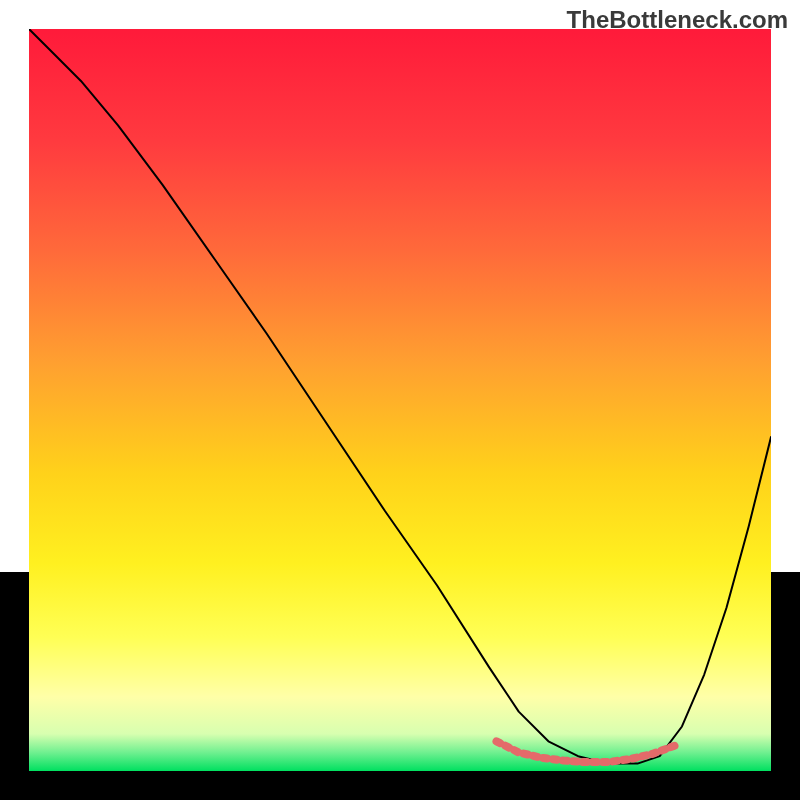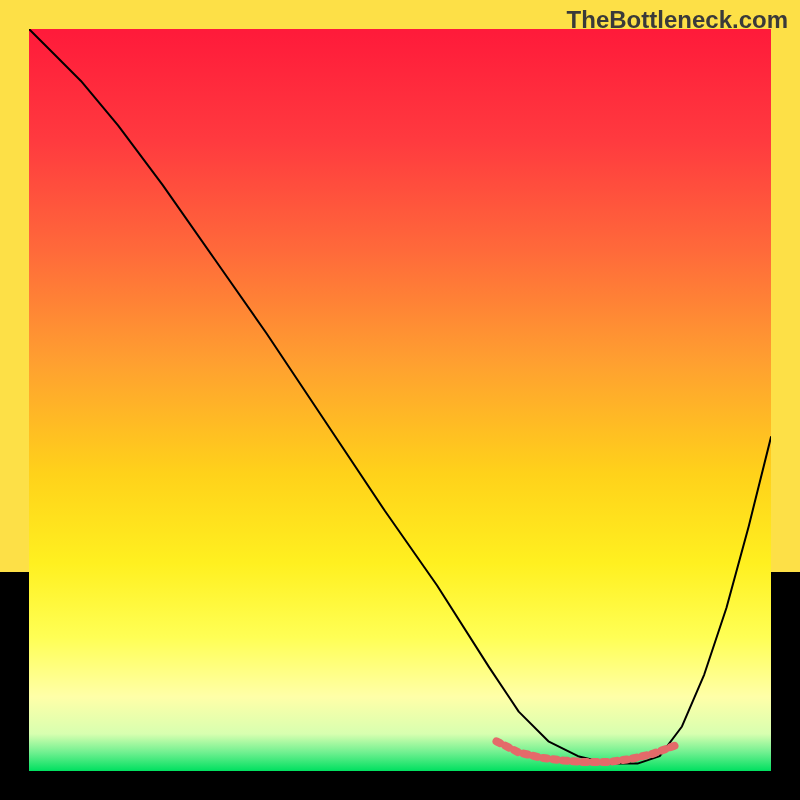--- a/index.html
+++ b/index.html
@@ -1,17 +1,17 @@
 <!DOCTYPE html>
 <html><head>
 <meta charset="utf-8">
 <style>
   * { margin: 0; padding: 0; box-sizing: border-box; }
   body { width: 800px; height: 800px; background: #000; position: relative; font-family: Arial, sans-serif; }
-  .container { width: 800px; height: 572px; position: relative; background: #fde047; }
+  .container { width: 800px; height: 572px; position: relative; background: #ffffff; }
   .watermark { position: absolute; top: 6px; right: 12px; color: #3a3a3a; font-size: 24px; font-weight: bold; z-index: 10; }
   .plot-area { position: absolute; left: 29px; top: 29px; width: 742px; height: 742px; }
   svg { display: block; }
 </style>
 </head>
 <body>
 <div class="container">
   <div class="watermark">TheBottleneck.com</div>
   <div class="plot-area">
     <svg id="chart-svg" width="742" height="742" viewBox="0 0 742 742">

